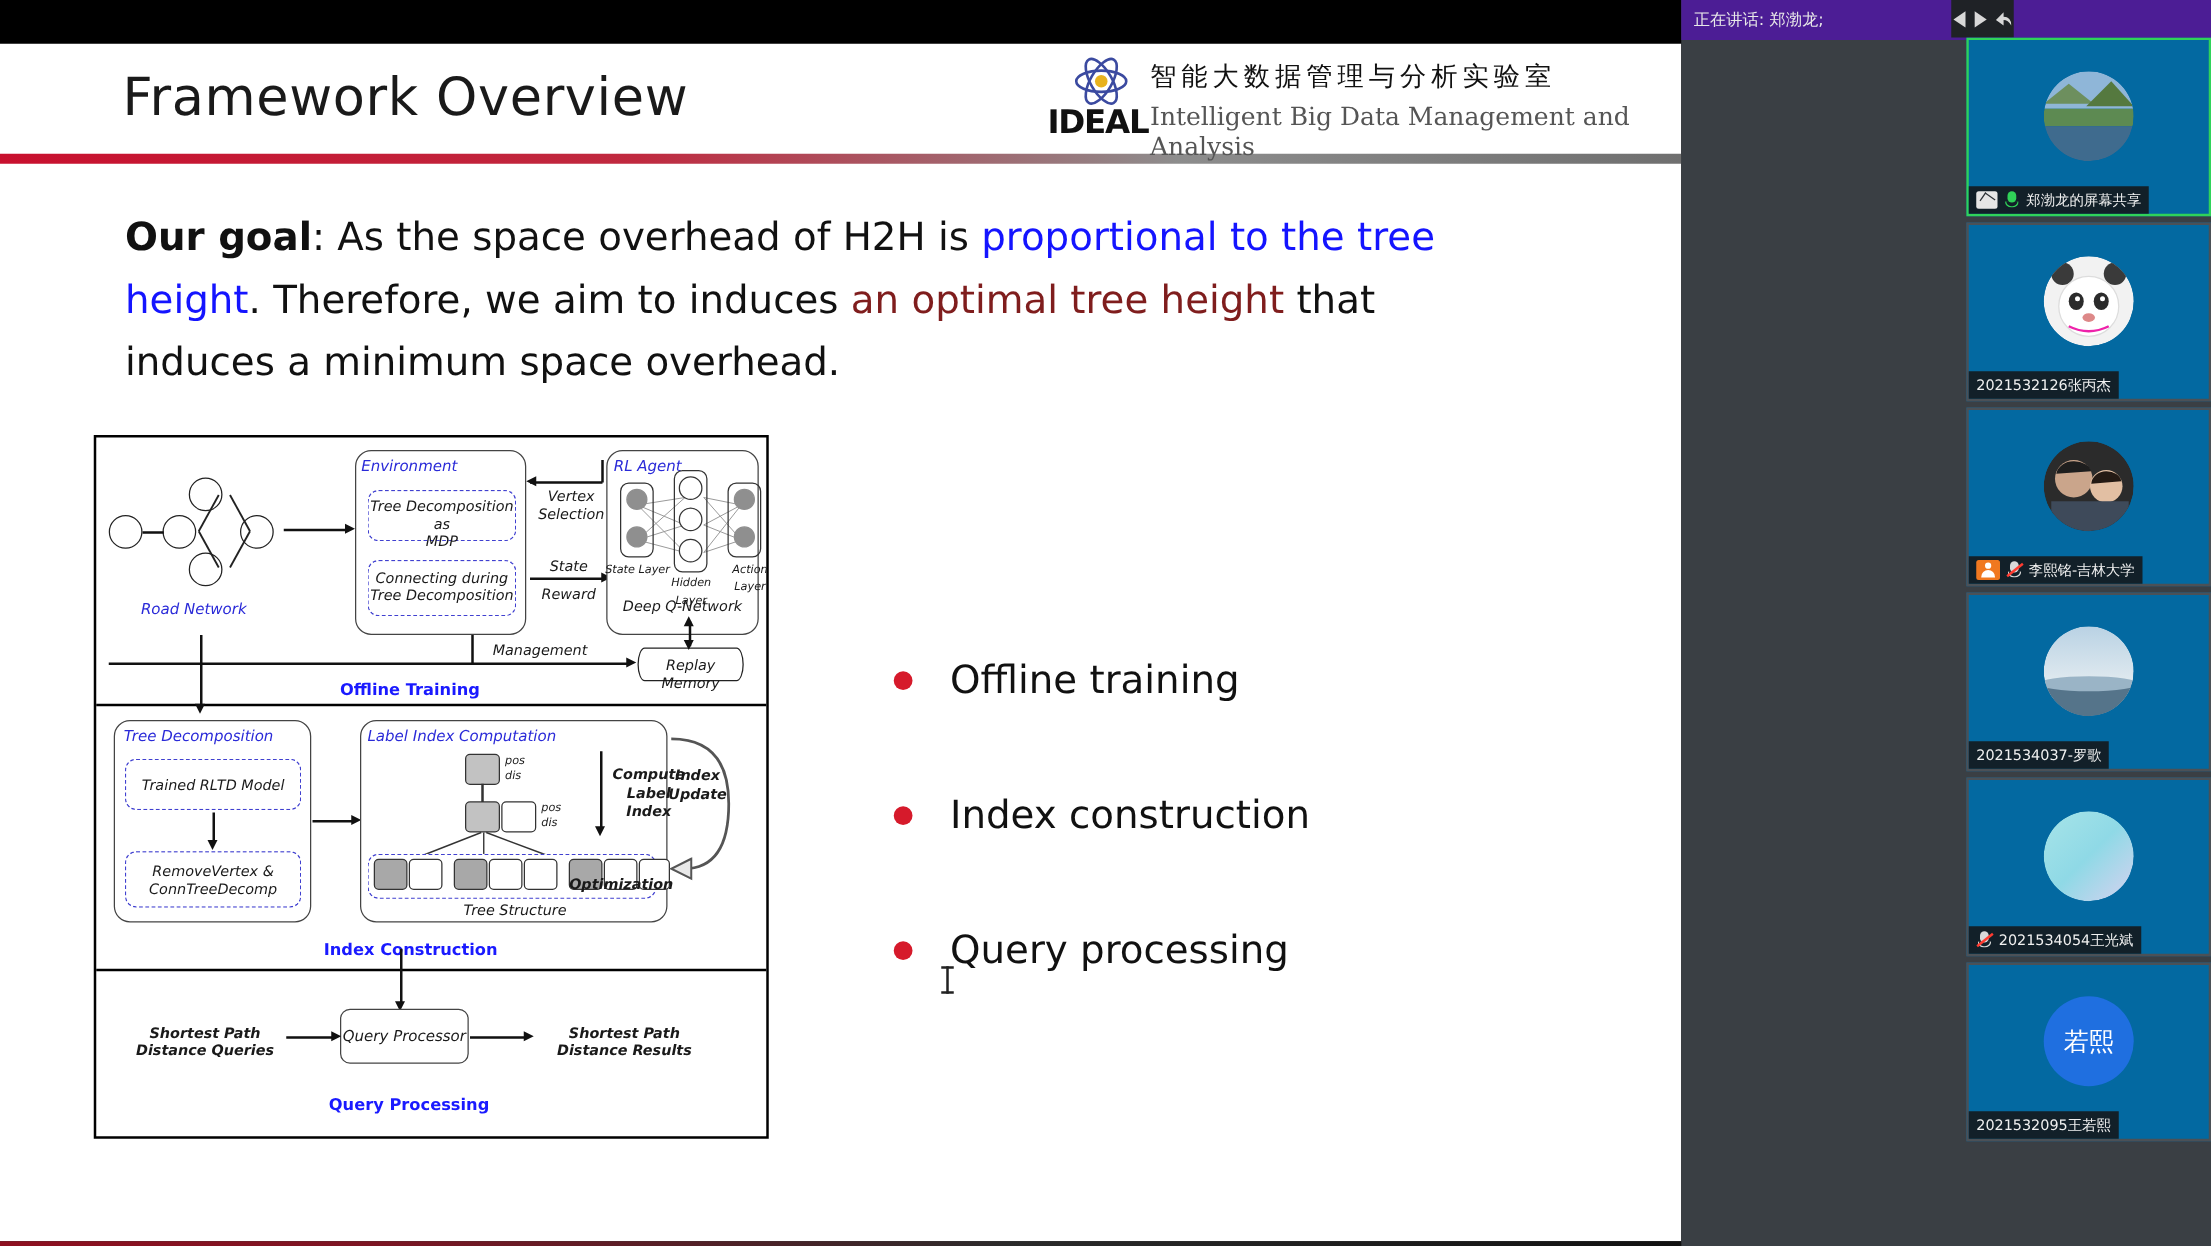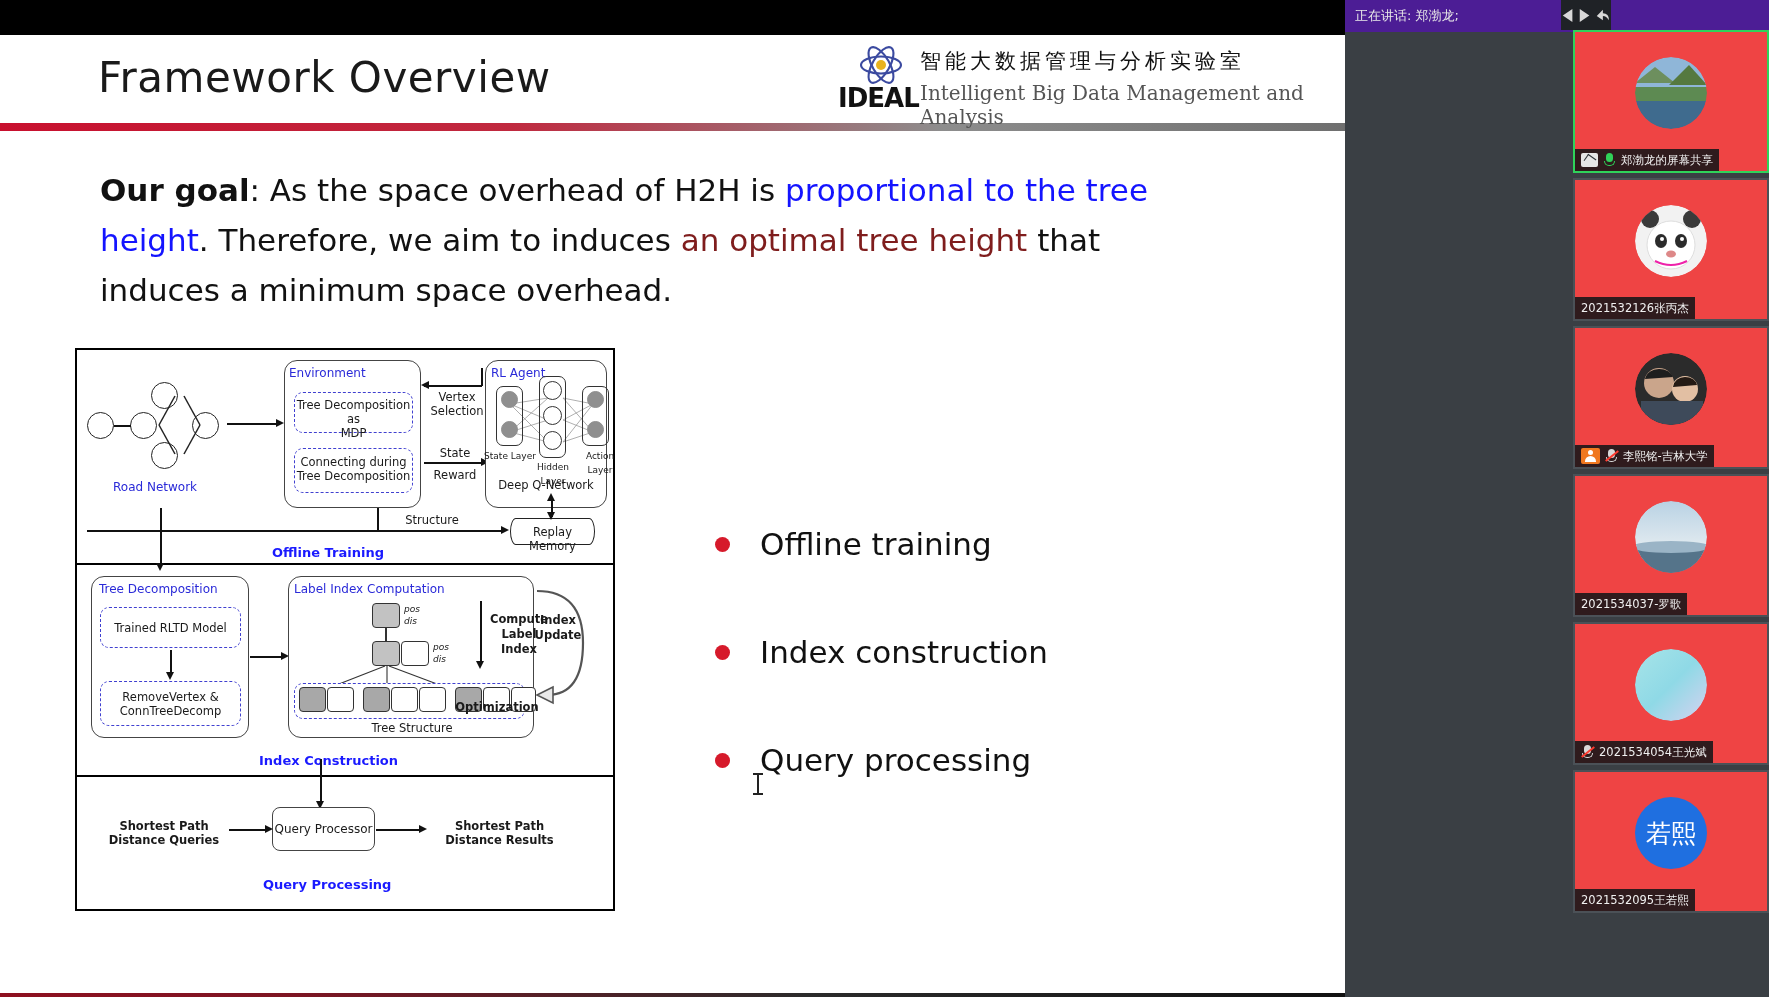--- a/index.html
+++ b/index.html
@@ -95,20 +95,21 @@
   .rbox {
     position:absolute; border:1.4px solid #444; border-radius:13px; background:#fff;
   }
   .dbox {
     position:absolute; border:1.6px dashed #4040d0; border-radius:9px; background:#fff;
   }
   .dlabel {
     position:absolute; font-family:"DejaVu Sans", sans-serif;
     font-size:11.5px; color:#1a1a1a; text-align:center; line-height:14px;
     white-space:pre-line;
+    font-style:italic;
   }
   .dlabel-blue { color:#2a2ad8; font-size:12px; }
   .dlabel-bold { font-weight:bold; }
   .tiny { font-size:9px; }
   .arrow-h, .arrow-v { position:absolute; background:#111; }
   .arrow-h { height:1.6px; }
   .arrow-v { width:1.6px; }
   .ahead-r, .ahead-l, .ahead-d, .ahead-u {
     position:absolute; width:0; height:0;
   }
@@ -154,21 +155,21 @@
     position:absolute; left:10px; top:7px; font-size:13px; color:#e8e8e8;
     font-family:"DejaVu Sans", sans-serif; white-space:nowrap;
   }
   #panel-ctrl {
     position:absolute; left:216px; top:0px; width:50px; height:30px;
     background:#1f2226; display:flex; align-items:center; justify-content:center; gap:4px;
   }
   #strip { position:absolute; left:228px; top:30px; width:196px; height:967px; overflow:hidden; }
   .tile {
     position:relative; width:196px; height:143px; margin-bottom:5px;
-    background:#ef4444; border:2px solid #4b5157;
+    background:#0369a1; border:2px solid #4b5157;
   }
   .tile.active { border:2px solid #2fd35a; }
   .tile-video { position:absolute; inset:0; overflow:hidden; }
   .avatar {
     position:absolute; left:50%; top:44%; transform:translate(-50%,-50%);
     width:72px; height:72px; border-radius:50%;
   }
   .nametag {
     position:absolute; left:0; bottom:0; height:22px;
     background:rgba(20,22,24,.88);
@@ -307,21 +308,21 @@
           <div class="nn-node filled" style="left:510px;top:41px;width:17px;height:17px;"></div>
           <div class="nn-node filled" style="left:510px;top:71px;width:17px;height:17px;"></div>
           <div class="dlabel tiny" style="left:406px;top:99px;width:54px;">State Layer</div>
           <div class="dlabel tiny" style="left:448px;top:110px;width:56px;">Hidden Layer</div>
           <div class="dlabel tiny" style="left:496px;top:99px;width:54px;">Action Layer</div>
           <div class="dlabel" style="left:408px;top:128px;width:122px;">Deep Q-Network</div>
 
           <div class="arrow-v" style="left:300px;top:158px;height:23px;"></div>
           <div class="arrow-h" style="left:10px;top:180px;width:415px;"></div>
           <div class="ahead-r" style="left:424px;top:176px;"></div>
-          <div class="dlabel" style="left:310px;top:163px;width:90px;">Structure</div>
+          <div class="dlabel" style="left:310px;top:163px;width:90px;">Management</div>
           <div class="cyl" style="left:433px;top:168px;width:85px;height:27px;"></div>
           <div class="dlabel" style="left:433px;top:175px;width:85px;">Replay Memory</div>
           <div class="arrow-v" style="left:474px;top:147px;height:20px;"></div>
           <div class="ahead-u" style="left:470px;top:143px;"></div>
           <div class="ahead-d" style="left:470px;top:162px;"></div>
 
           <div class="sec-label" style="left:195px;top:195px;">Offline Training</div>
         </div>
 
         <div class="dsec dsec-border" style="top:215px;height:212px;">
@@ -558,21 +559,21 @@
               <div class="base"></div>
               <div class="slash"></div>
             </div>
           <span class="nm">2021534054王光斌</span>
         </div>
       </div>
 
       <div class="tile">
         <div class="tile-video">
           <div class="avatar" style="background:#1f6fe0;display:flex;align-items:center;justify-content:center;">
-            <span style="color:#fff;font-size:25px;font-family:'DejaVu Sans',sans-serif;">若熙</span>
+            <span style="color:#fff;font-size:20px;font-family:'DejaVu Sans',sans-serif;">若熙</span>
           </div>
         </div>
         <div class="nametag">
           <span class="nm">2021532095王若熙</span>
         </div>
       </div>
 
     </div>
   </div>
 </div>

